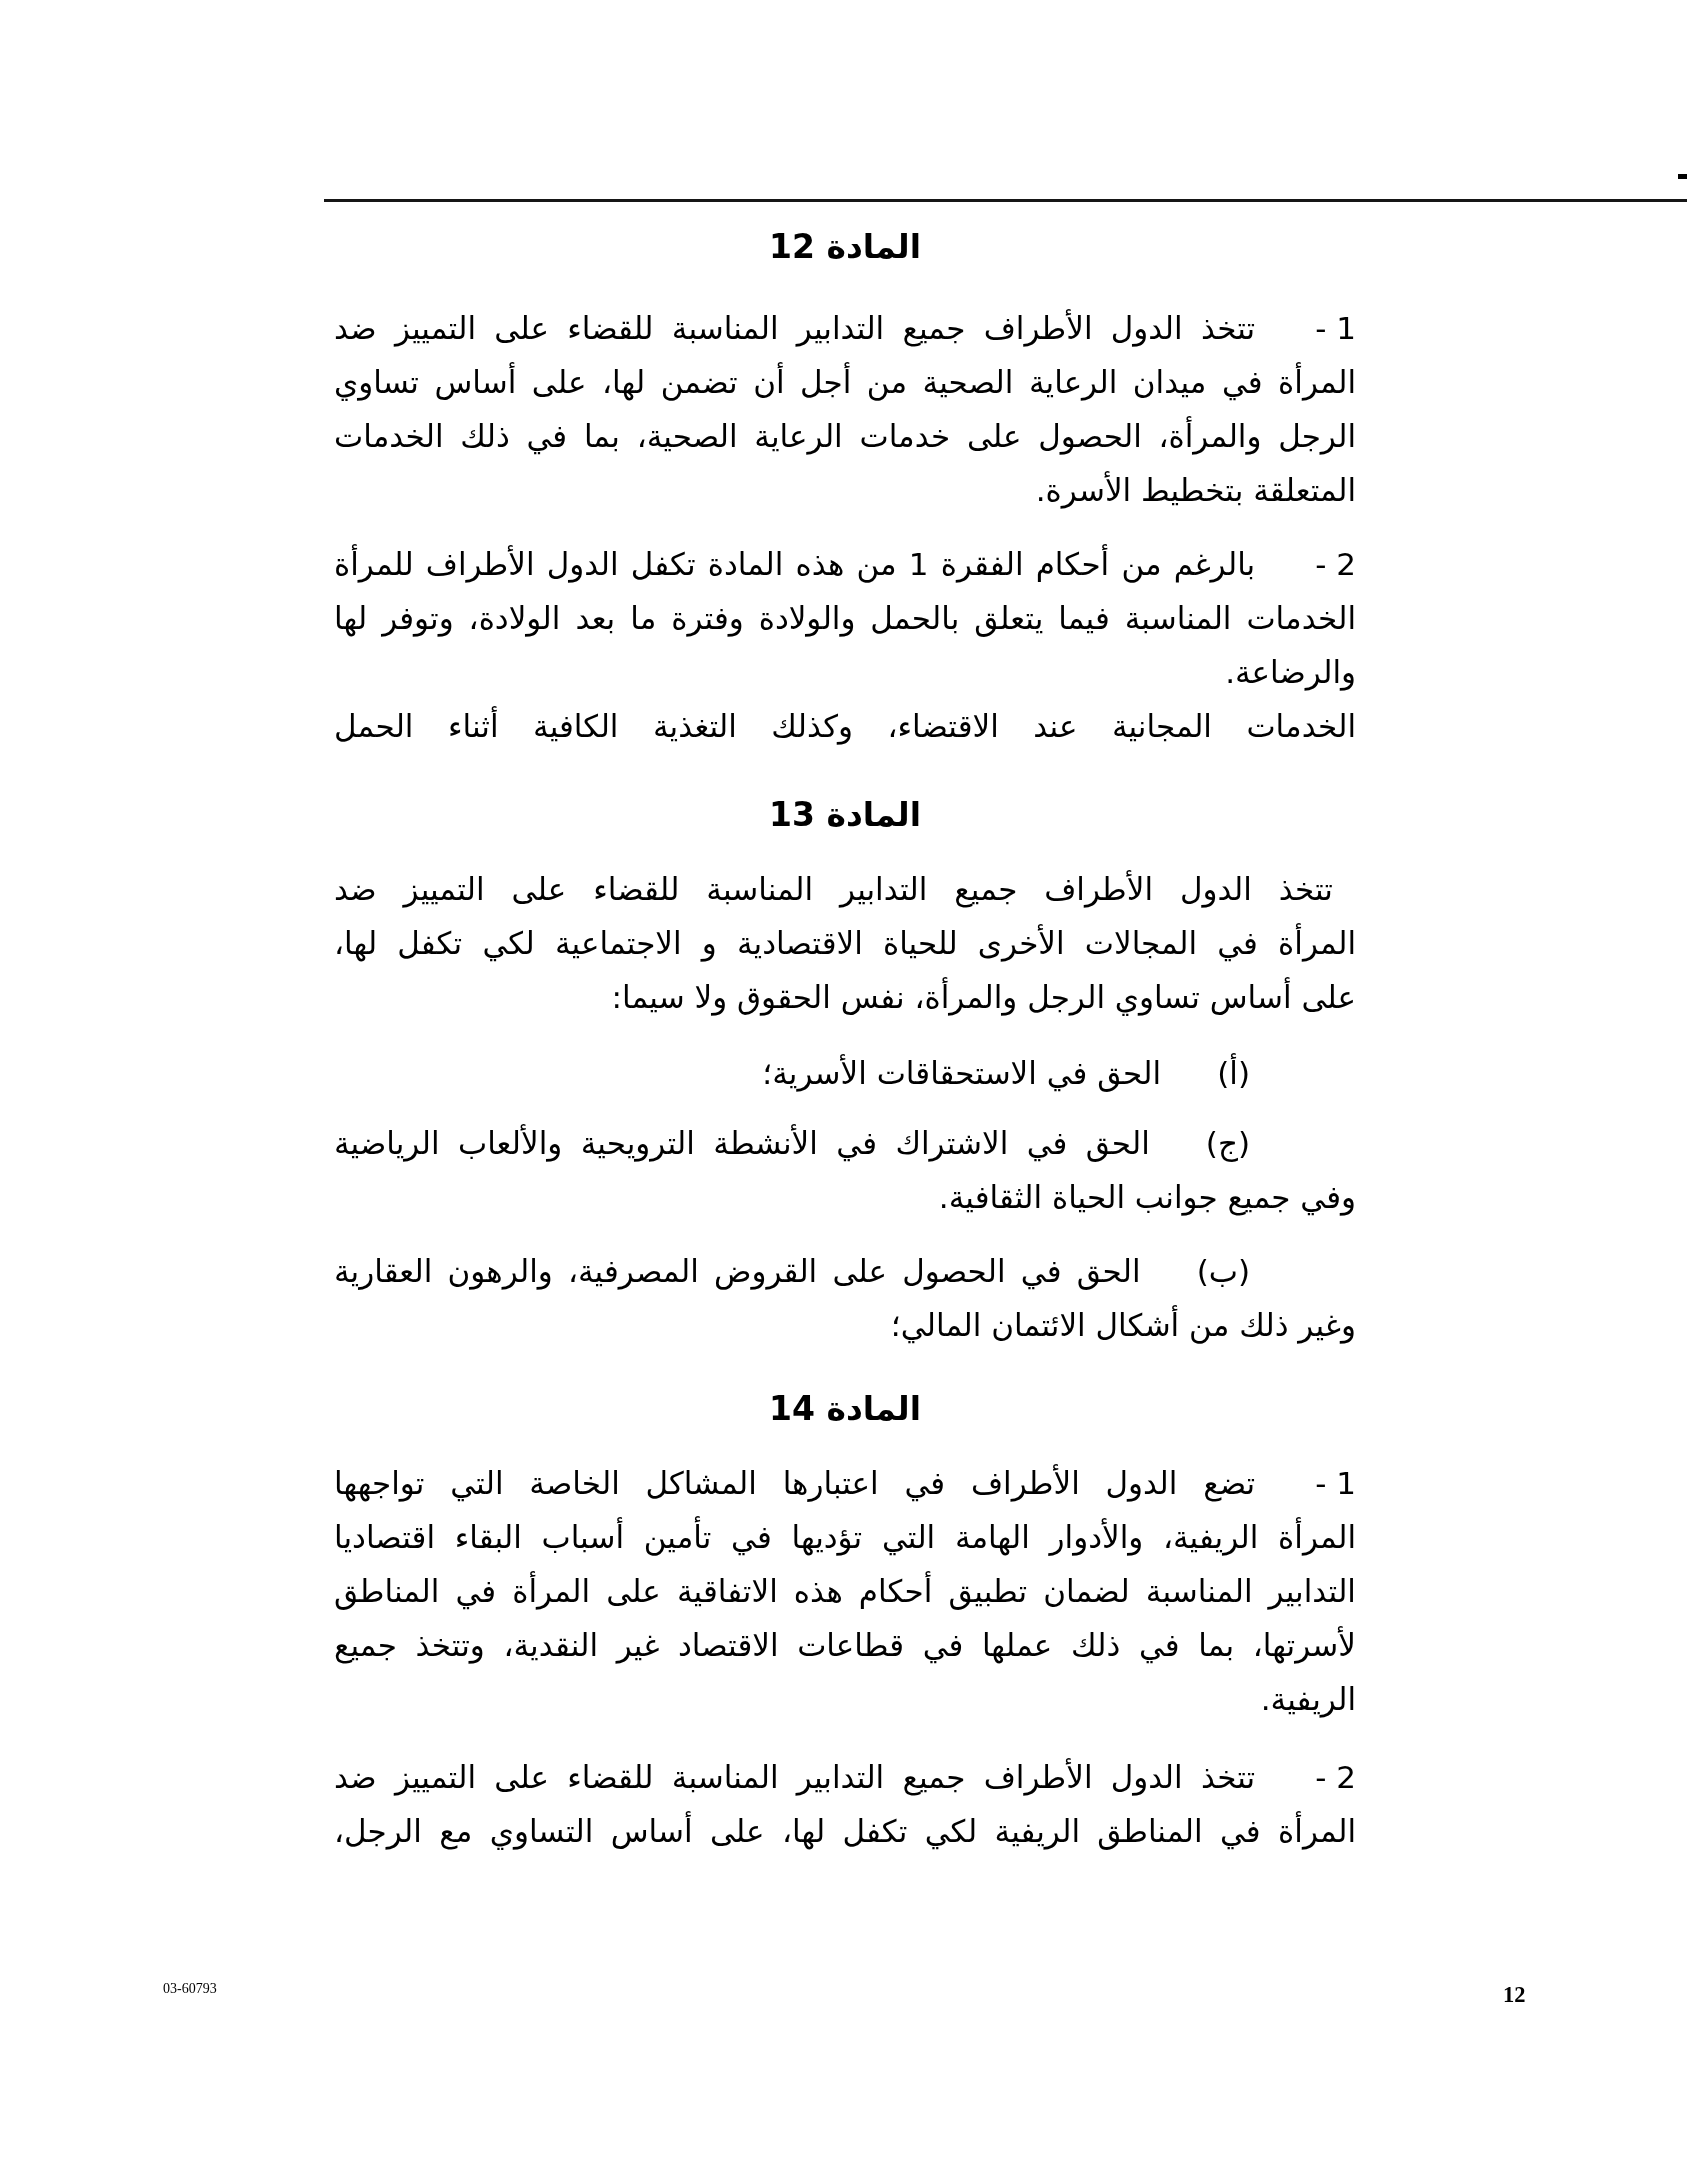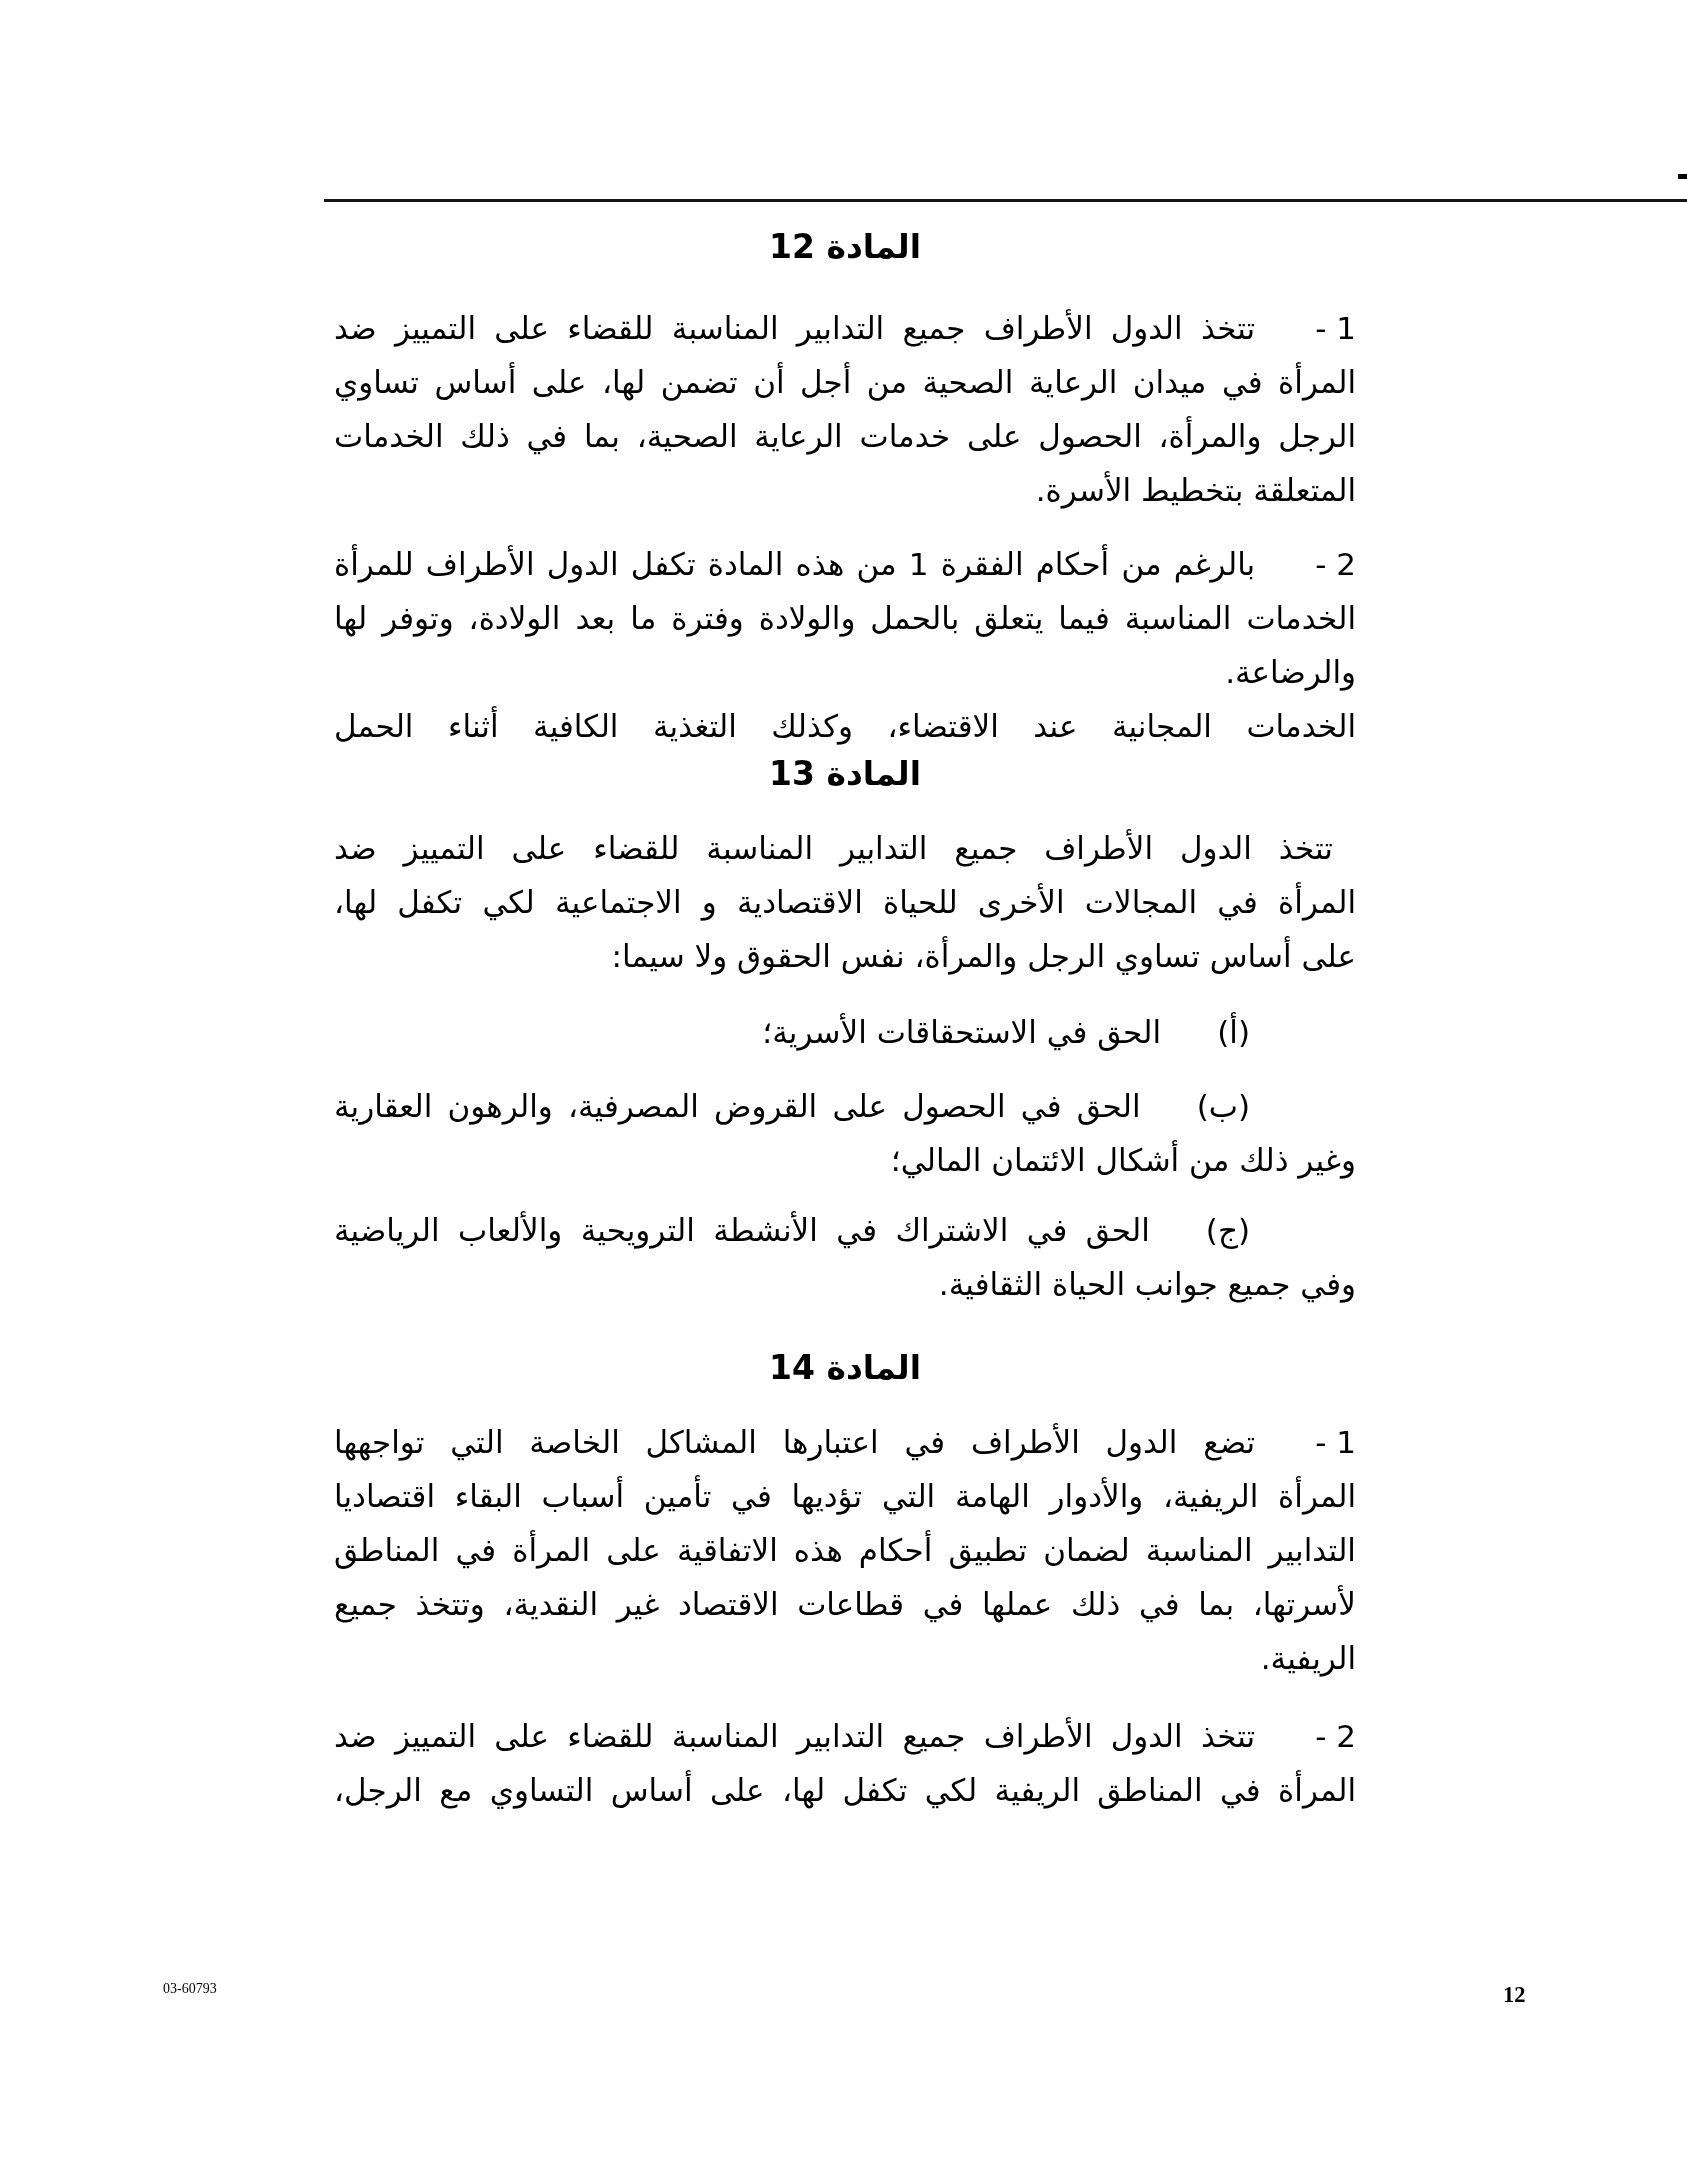--- a/index.html
+++ b/index.html
@@ -69,40 +69,40 @@
     <div class="line last">المتعلقة بتخطيط الأسرة.</div>
   </div>
 
   <div style="margin-top:20px;">
     <div class="line p-first"><span class="pnum">2 -</span><span class="pnum-gap"></span><span>بالرغم من أحكام الفقرة 1 من هذه المادة تكفل الدول الأطراف للمرأة</span></div>
     <div class="line">الخدمات المناسبة فيما يتعلق بالحمل والولادة وفترة ما بعد الولادة، وتوفر لها</div>
     <div class="line last">والرضاعة.</div>
     <div class="line">الخدمات المجانية عند الاقتضاء، وكذلك التغذية الكافية أثناء الحمل</div>
   </div>
 
-  <div class="article-title" style="">المادة 13</div>
+  <div class="article-title" style="margin-top:41px;">المادة 13</div>
 
   <div style="margin-top:26.5px;">
     <div class="line intro-first">تتخذ الدول الأطراف جميع التدابير المناسبة للقضاء على التمييز ضد</div>
     <div class="line">المرأة في المجالات الأخرى للحياة الاقتصادية و الاجتماعية لكي تكفل لها،</div>
     <div class="line last">على أساس تساوي الرجل والمرأة، نفس الحقوق ولا سيما:</div>
   </div>
 
   <div style="margin-top:22.5px;">
     <div class="line item-first last"><span>(أ)</span><span class="item-gap"></span><span>الحق في الاستحقاقات الأسرية؛</span></div>
   </div>
 
+  <div style="margin-top:16px;">
+    <div class="line item-first"><span>(ج)</span><span class="item-gap"></span><span>الحق في الاشتراك في الأنشطة الترويحية والألعاب الرياضية</span></div>
+    <div class="line last">وفي جميع جوانب الحياة الثقافية.</div>
+  </div>
+
   <div style="margin-top:20px;">
     <div class="line item-first"><span>(ب)</span><span class="item-gap"></span><span>الحق في الحصول على القروض المصرفية، والرهون العقارية</span></div>
     <div class="line last">وغير ذلك من أشكال الائتمان المالي؛</div>
-  </div>
-
-  <div style="margin-top:16px;">
-    <div class="line item-first"><span>(ج)</span><span class="item-gap"></span><span>الحق في الاشتراك في الأنشطة الترويحية والألعاب الرياضية</span></div>
-    <div class="line last">وفي جميع جوانب الحياة الثقافية.</div>
   </div>
 
   <div class="article-title" style="margin-top:36px;">المادة 14</div>
 
   <div style="margin-top:26.5px;">
     <div class="line p-first"><span class="pnum">1 -</span><span class="pnum-gap"></span><span>تضع الدول الأطراف في اعتبارها المشاكل الخاصة التي تواجهها</span></div>
     <div class="line">المرأة الريفية، والأدوار الهامة التي تؤديها في تأمين أسباب البقاء اقتصاديا</div>
     <div class="line">التدابير المناسبة لضمان تطبيق أحكام هذه الاتفاقية على المرأة في المناطق</div>
     <div class="line">لأسرتها، بما في ذلك عملها في قطاعات الاقتصاد غير النقدية، وتتخذ جميع</div>
     <div class="line last">الريفية.</div>

